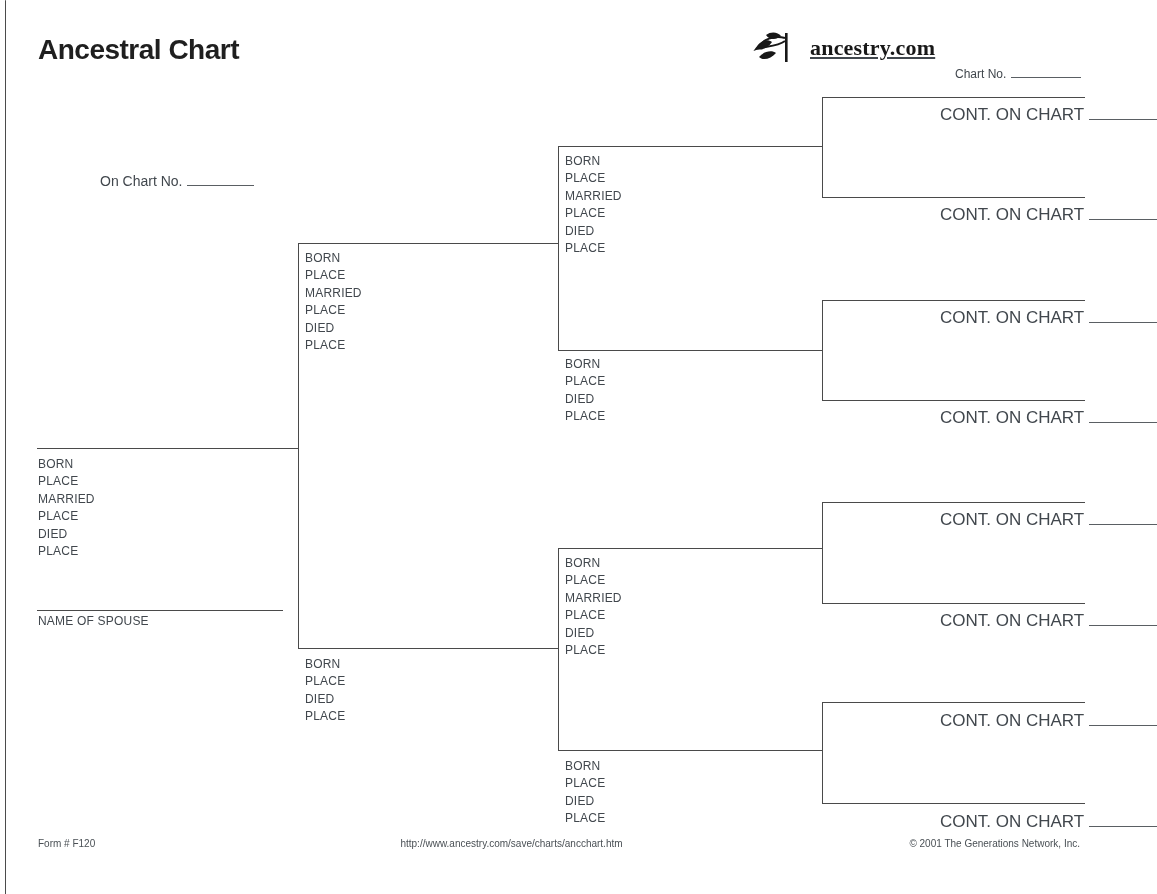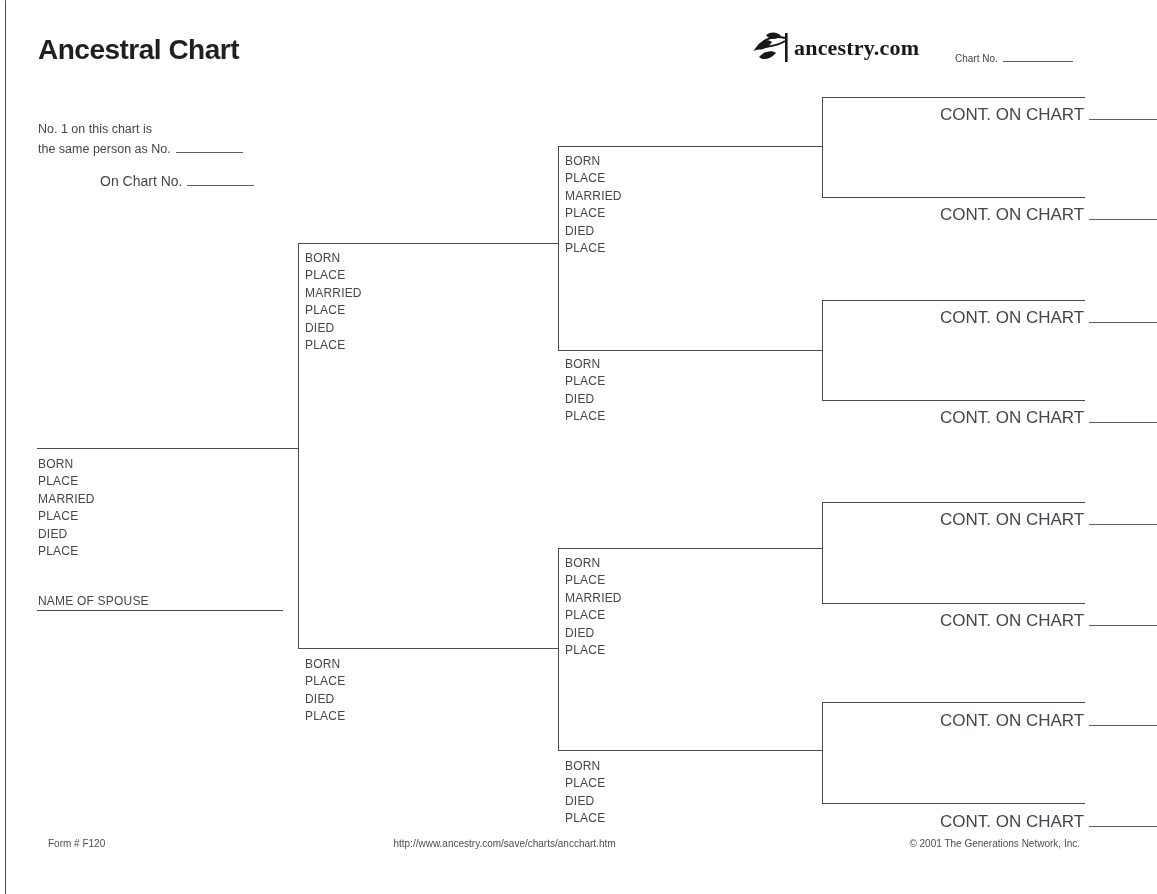--- a/index.html
+++ b/index.html
@@ -8,36 +8,36 @@
   html,body{margin:0;padding:0;background:#fff;}
   .page{
     position:relative; width:1157px; height:894px; background:#ffffff;
     font-family:"Liberation Sans", sans-serif; color:var(--text); overflow:hidden;
   }
   .left-edge{position:absolute; left:5px; top:0; width:1px; height:894px; background:#4b4b4b; border-radius:3px 0 0 0;}
   .page-title{
     position:absolute; left:38px; top:34px; margin:0;
     font-size:28px; font-weight:700; letter-spacing:-0.5px; color:var(--title);
   }
-  .logo{position:absolute; left:752px; top:30px; display:flex; align-items:center; gap:4px;}
+  .logo{position:absolute; left:752px; top:30px; display:flex; align-items:center; gap:20px;text-decoration:underline;}
   .logo svg{display:block;}
   .logo-text{font-family:"Liberation Serif", serif; font-size:22px; font-weight:700; color:var(--logo); letter-spacing:0.2px;}
-  .chart-no{position:absolute; left:955px; top:48px; font-size:10px; white-space:nowrap;}
+  .chart-no{position:absolute; left:955px; top:64px; font-size:12px; white-space:nowrap;}
   .blank{display:inline-block; height:13px; border-bottom:1px solid var(--blank); vertical-align:baseline; margin-left:5px;}
   .intro{position:absolute; left:38px; top:121px; font-size:12.5px; line-height:17.5px; white-space:nowrap;}
   .intro-chart-no{position:absolute; left:100px; top:172px; font-size:14px; white-space:nowrap;}
   .hline,.vline{position:absolute; background:var(--line);}
   .hline{height:1px;} .vline{width:1px;}
   .person-fields{position:absolute; font-size:12px; line-height:17.4px; letter-spacing:0.2px;}
-  .spouse-label{position:absolute; left:38px; top:594px; font-size:12px; letter-spacing:0.2px;}
+  .spouse-label{position:absolute; left:38px; top:614px; font-size:12px; letter-spacing:0.2px;}
   .cont-row{position:absolute; left:940px; font-size:17px; white-space:nowrap;}
   .cont-row .blank{width:86px;}
   .footer-item{position:absolute; top:838px; font-size:10px; color:#4a5055;}
-  .footer-form{left:48px;}
-  .footer-url{left:0; width:1009px; text-align:center;}
+  .footer-form{left:38px;}
+  .footer-url{left:7px; width:1009px; text-align:center;}
   .footer-copy{right:77px;}
 </style>
 </head>
 <body>
 
 <div class="page">
 
   <div class="left-edge"></div>
 
   <h1 class="page-title">Ancestral Chart</h1>
@@ -52,24 +52,20 @@
         <path d="M14 5 C 19 1, 26 2, 29 6 C 24 10, 17 10, 14 5 Z" fill="#181818"></path>
       </svg>
     </span>
     <span class="logo-text">ancestry.com</span>
   </div>
 
   <div class="chart-no">
     <span>Chart No.</span><span class="blank" style="width:70px"></span>
   </div>
 
-  <div class="intro">
-    <div>No. 1 on this chart is</div>
-    <div><span>the same person as No.</span><span class="blank" style="width:67px"></span></div>
-  </div>
   <div class="intro-chart-no">
     <span>On Chart No.</span><span class="blank" style="width:67px"></span>
   </div>
 
   <div class="hline" style="left:37px;top:448px;width:261px;"></div>
   <div class="hline" style="left:37px;top:610px;width:246px;"></div>
   <div class="vline" style="left:298px;top:243px;height:406px;"></div>
   <div class="hline" style="left:298px;top:243px;width:261px;"></div>
   <div class="hline" style="left:298px;top:648px;width:261px;"></div>
   <div class="vline" style="left:558px;top:146px;height:205px;"></div>

